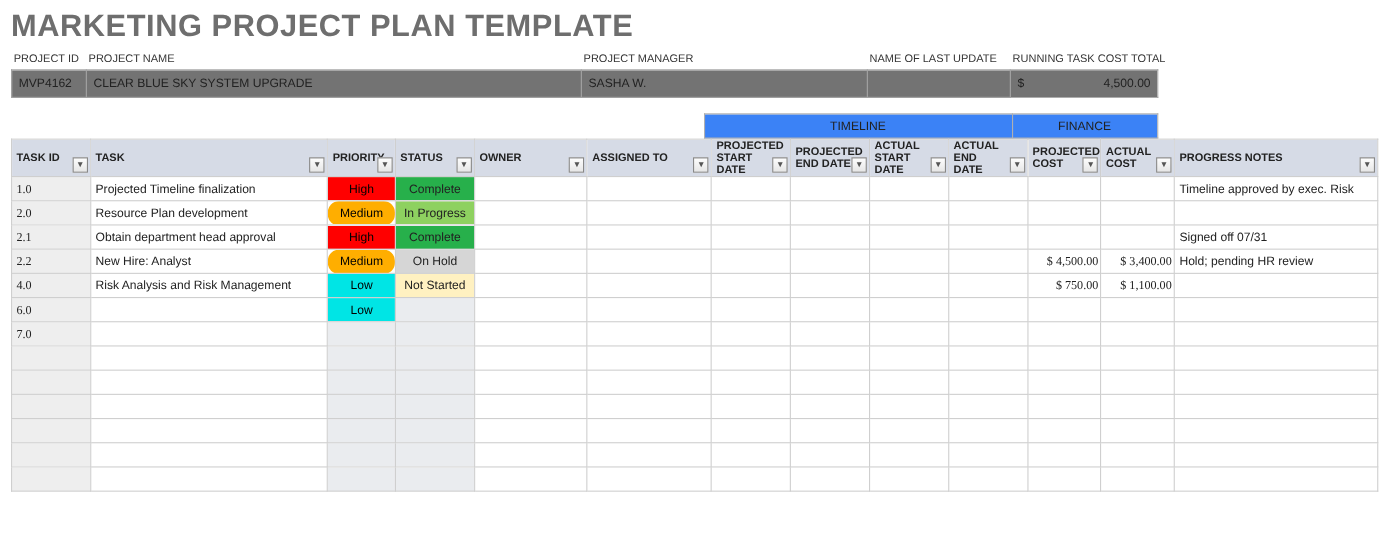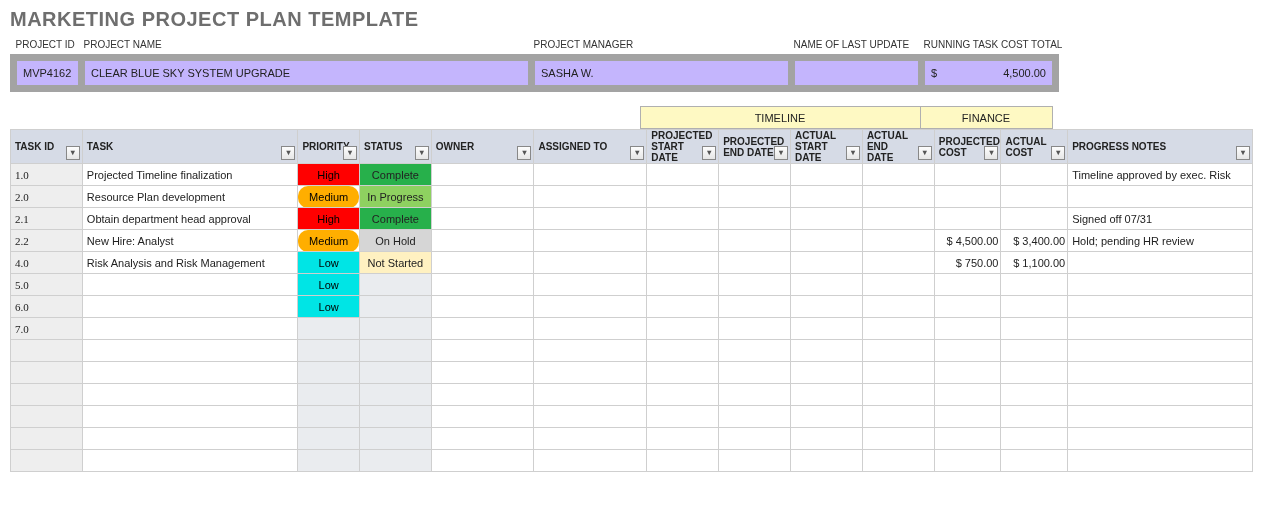--- a/index.html
+++ b/index.html
@@ -7,21 +7,21 @@
     margin: 0;
     padding: 8px 10px;
     font-family: Arial, Helvetica, sans-serif;
     font-size: 11px;
     color: #222;
     background: #fff;
     width: 1263px;
   }
   h1.title {
     margin: 0 0 6px 0;
-    font-size: 20px;
+    font-size: 28px;
     font-weight: 700;
     letter-spacing: .5px;
     color: #6e6e6e;
   }
 
   
   table.meta {
     border-collapse: collapse;
     table-layout: fixed;
     width: 1042px;
@@ -29,46 +29,46 @@
   table.meta th {
     text-align: left;
     font-weight: 400;
     font-size: 10px;
     padding: 2px 4px 4px 2px;
     color: #333;
     border: none;
     white-space: nowrap;
   }
   table.meta td {
-    border: 7px solid #a3a3a3;
+    border: 1px solid #a3a3a3;
     padding: 6px 6px;
     font-size: 11px;
     height: 24px;
-    background: #c4b5fd;
+    background: #737373;
     vertical-align: middle;
   }
   table.meta td.money { text-align: left; position: relative; }
   table.meta td.money span.amt { float: right; }
 
   
   table.sections {
     border-collapse: collapse;
     table-layout: fixed;
     width: 1042px;
     margin-top: 14px;
   }
   table.sections td {
     height: 22px;
     border: 1px solid #b0b0b0;
     text-align: center;
     font-size: 11px;
     vertical-align: middle;
   }
   table.sections td.blank { border: none; }
-  table.sections td.sec { background: #fef9c3; font-weight: 400; }
+  table.sections td.sec { background: #3b82f6; font-weight: 400; }
 
   
   table.grid {
     border-collapse: collapse;
     table-layout: fixed;
     width: 1243px;
     margin-top: 0;
   }
   table.grid th, table.grid td {
     border: 1px solid #cfcfcf;
@@ -100,21 +100,21 @@
     background: linear-gradient(#fdfdfd,#e6e6e6);
     display: flex; align-items: center; justify-content: center;
     font-size: 8px;
     color: #555;
     cursor: pointer;
   }
 
   table.grid td.idcol { background: #eeeeee; font-family: Liberation Serif, serif; }
   table.grid td.shade  { background: #eaecef; }
   table.grid td.center { text-align: center; }
-  table.grid td.money  { text-align: right; padding-right: 2px; }
+  table.grid td.money  { text-align: right; padding-right: 2px; font-family: Liberation Serif, serif; }
 
   
   td.pri-high   { background: #ff0000 !important; color: #000; }
   td.pri-medium { background: #ffae00 !important; color: #000; border-radius: 10px; }
   td.pri-low    { background: #00e5e5 !important; color: #000; }
   td.st-complete    { background: #27b04b !important; }
   td.st-inprogress  { background: #8ed160 !important; }
   td.st-onhold      { background: #d6d6d6 !important; }
   td.st-overdue     { background: #ffe07a !important; }
   td.st-notstarted  { background: #fff1c1 !important; }
@@ -282,35 +282,20 @@
         <td></td>
         <td></td>
         <td></td>
         <td></td>
         <td></td>
         <td class="money">$    750.00</td>
         <td class="money">$ 1,100.00</td>
         <td></td>
       </tr>
       <tr>
-        <td class="idcol">5.0</td>
-        <td></td>
-        <td class="pri-low center">Low</td>
-        <td class="shade"></td>
-        <td></td>
-        <td></td>
-        <td></td>
-        <td></td>
-        <td></td>
-        <td></td>
-        <td class="money"></td>
-        <td class="money"></td>
-        <td></td>
-      </tr>
-      <tr>
         <td class="idcol">6.0</td>
         <td></td>
         <td class="pri-low center">Low</td>
         <td class="shade"></td>
         <td></td>
         <td></td>
         <td></td>
         <td></td>
         <td></td>
         <td></td>

